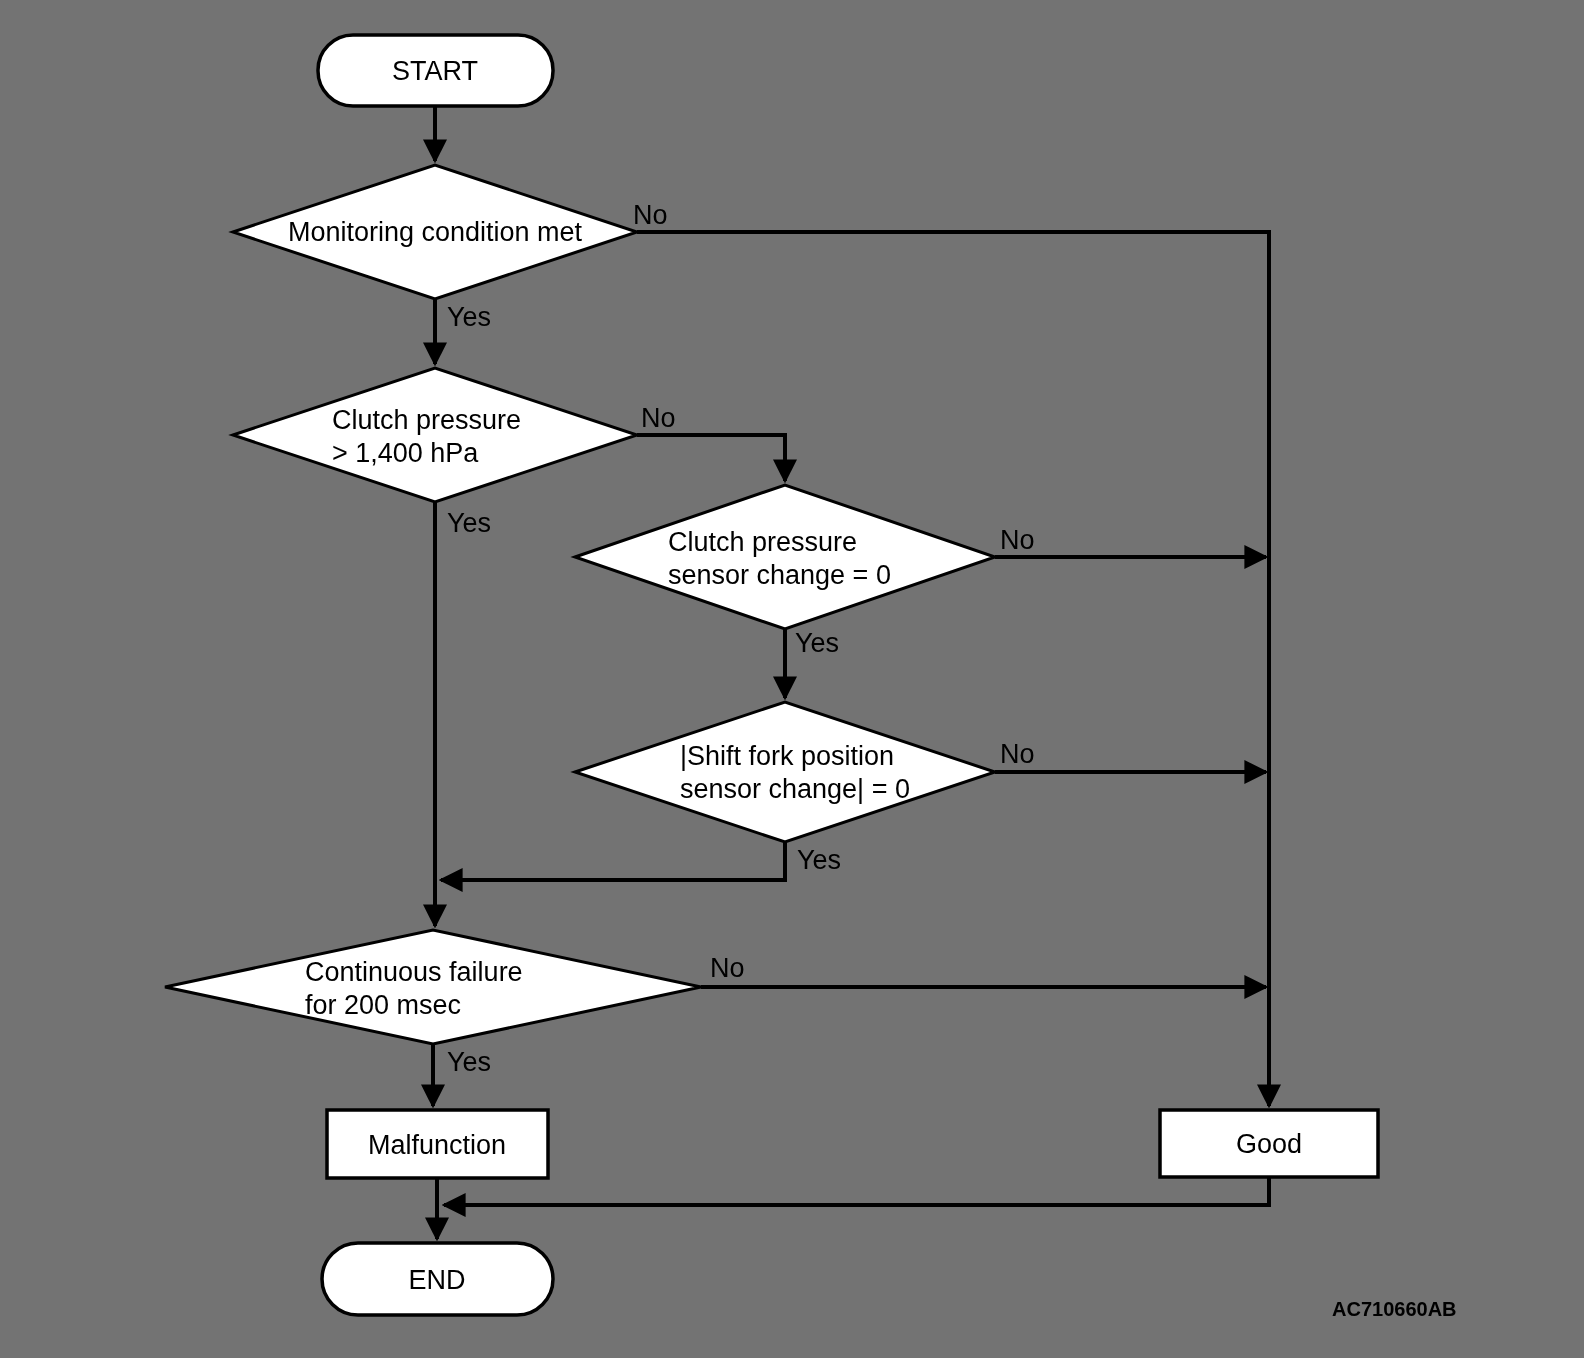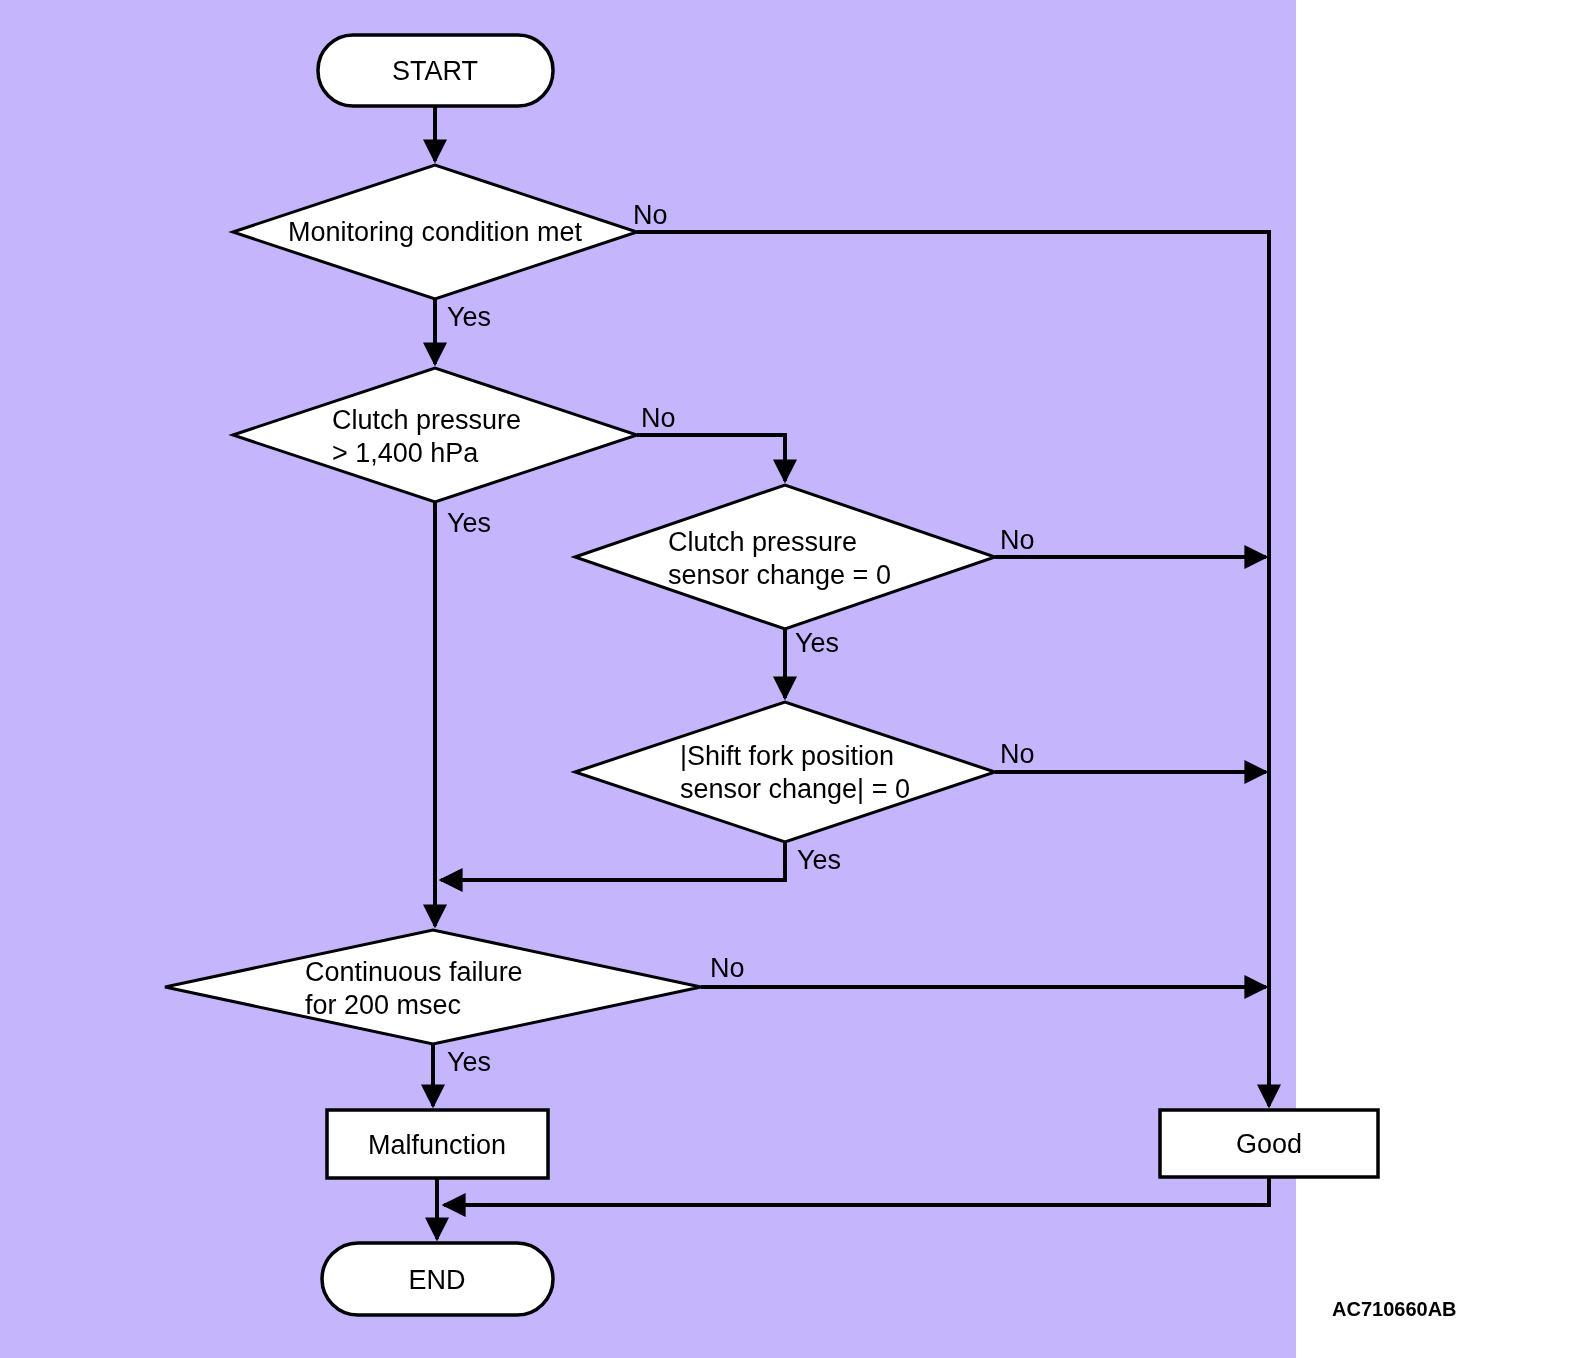--- a/index.html
+++ b/index.html
@@ -2,23 +2,23 @@
 <html><head>
 <meta charset="utf-8">
 <style>
   html, body {
     margin: 0;
     padding: 0;
     background: #ffffff;
   }
   .page {
     position: relative;
-    width: 1296px;
+    width: 1584px;
     height: 1358px;
-    background: #c4b5fd;
+    background: #737373;
     font-family: "Liberation Sans", sans-serif;
   }
   svg text {
     font-family: "Liberation Sans", sans-serif;
     font-size: 27px;
     fill: #000000;
   }
   .shape {
     fill: #ffffff;
     stroke: #000000;

